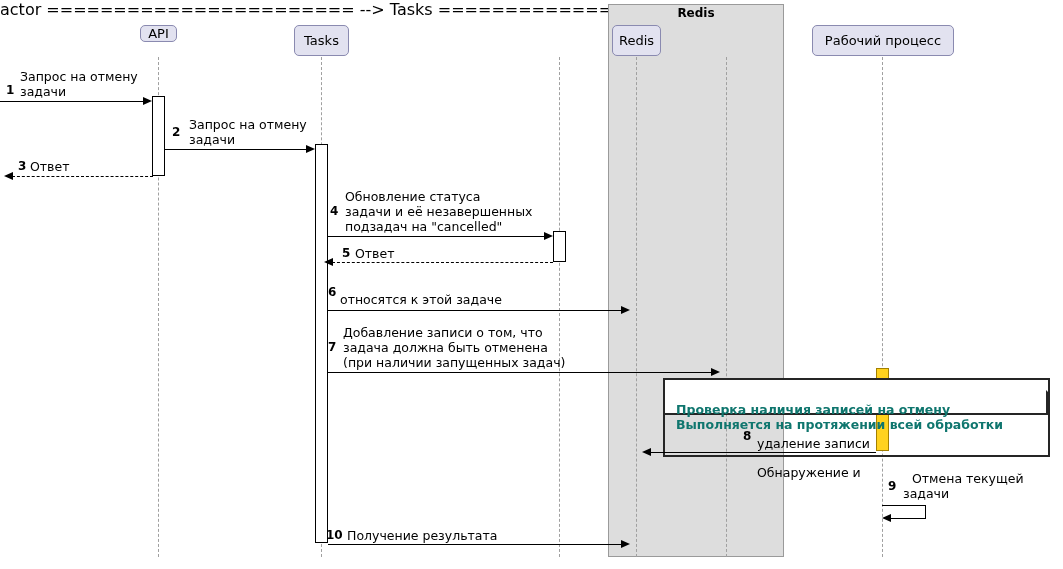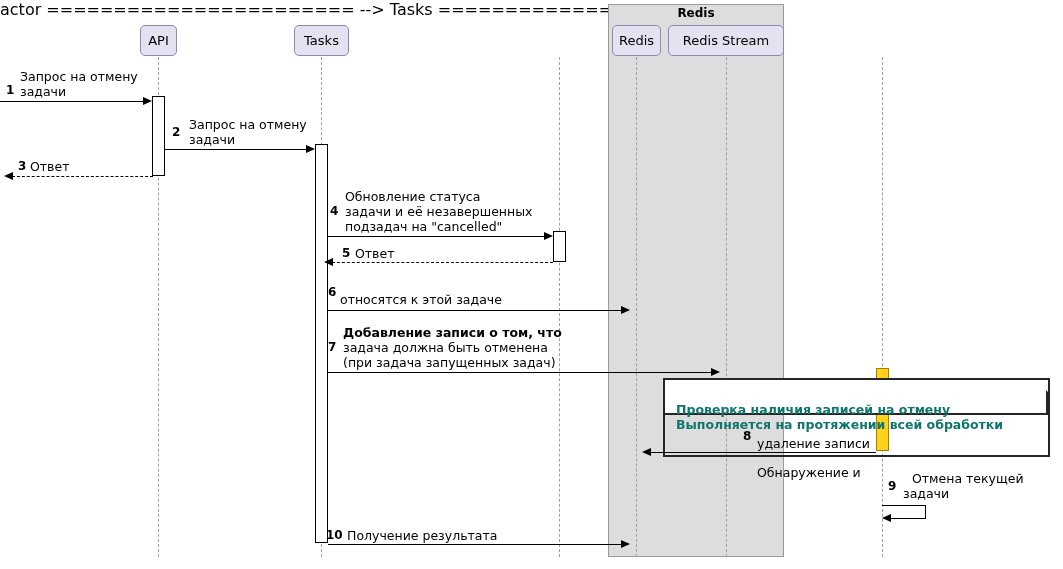--- a/index.html
+++ b/index.html
@@ -143,37 +143,37 @@
 
   
   <div class="lifeline" style="left:158px;top:57px;height:500px;"></div>
   <div class="lifeline" style="left:321px;top:57px;height:500px;"></div>
   <div class="lifeline" style="left:559px;top:57px;height:500px;"></div>
   <div class="lifeline" style="left:636px;top:57px;height:500px;"></div>
   <div class="lifeline" style="left:726px;top:57px;height:500px;"></div>
   <div class="lifeline" style="left:882px;top:57px;height:500px;"></div>
 
   
-  <div class="participant" style="left:140px;top:25px;width:37px;height:31px;">
+  <div class="participant" style="left:140px;top:25px;width:37px;height:17px;">
     <span>API</span>
   </div>
 
   <div class="participant" style="left:294px;top:25px;width:55px;height:31px;">
     <span>Tasks</span>
   </div>
 
 
   <div class="participant" style="left:612px;top:25px;width:49px;height:31px;">
     <span>Redis</span>
   </div>
 
-  <div class="participant" style="left:668px;top:25px;width:116px;height:31px;">
-    <span>Redis Stream</span>
-  </div>
-
+
+  <div class="participant" style="left:812px;top:25px;width:142px;height:31px;">
+    <span>Рабочий процесс</span>
+  </div>
 
   
   <div class="activation" style="left:152px;top:96px;width:13px;height:80px;"></div>
   <div class="activation" style="left:315px;top:144px;width:13px;height:399px;"></div>
   <div class="activation" style="left:553px;top:231px;width:13px;height:31px;"></div>
   <div class="activation yellow" style="left:876px;top:368px;width:13px;height:83px;"></div>
 
   
   <div class="msgtext" style="left:20px;top:69px;">Запрос на отмену</div>
   <div class="msgtext" style="left:20px;top:84px;">задачи</div>
@@ -208,23 +208,23 @@
   <div class="msgline dotted" style="left:332px;top:262px;width:221px;"></div>
   <div class="arrowL" style="left:324px;top:258px;"></div>
 
   
   <div class="msgtext" style="left:340px;top:292px;">относятся к этой задаче</div>
   <div class="msgnum" style="left:328px;top:285px;">6</div>
   <div class="msgline" style="left:328px;top:310px;width:295px;"></div>
   <div class="arrowR" style="left:621px;top:306px;"></div>
 
   
-  <div class="msgtext" style="left:343px;top:325px;font-weight:bold;">Добавление записи о том, что</div>
+  <div class="msgtext" style="left:343px;top:325px;">Добавление записи о том, что</div>
   <div class="msgtext" style="left:343px;top:340px;">задача должна быть отменена</div>
-  <div class="msgtext" style="left:343px;top:355px;">(при задача запущенных задач)</div>
+  <div class="msgtext" style="left:343px;top:355px;">(при наличии запущенных задач)</div>
   <div class="msgnum" style="left:328px;top:340px;">7</div>
   <div class="msgline" style="left:328px;top:372px;width:385px;"></div>
   <div class="arrowR" style="left:711px;top:368px;"></div>
 
   
   <div class="frame" style="left:663px;top:378px;width:387px;height:79px;"></div>
   <div class="framehdr framehdr-clip" style="left:665px;top:380px;width:383px;height:35px;"></div>
   <div class="framehdr-text" style="left:676px;top:383px;">Проверка наличия записей на отмену</div>
   <div class="framehdr-text" style="left:676px;top:398px;">Выполняется на протяжении всей обработки</div>
 

